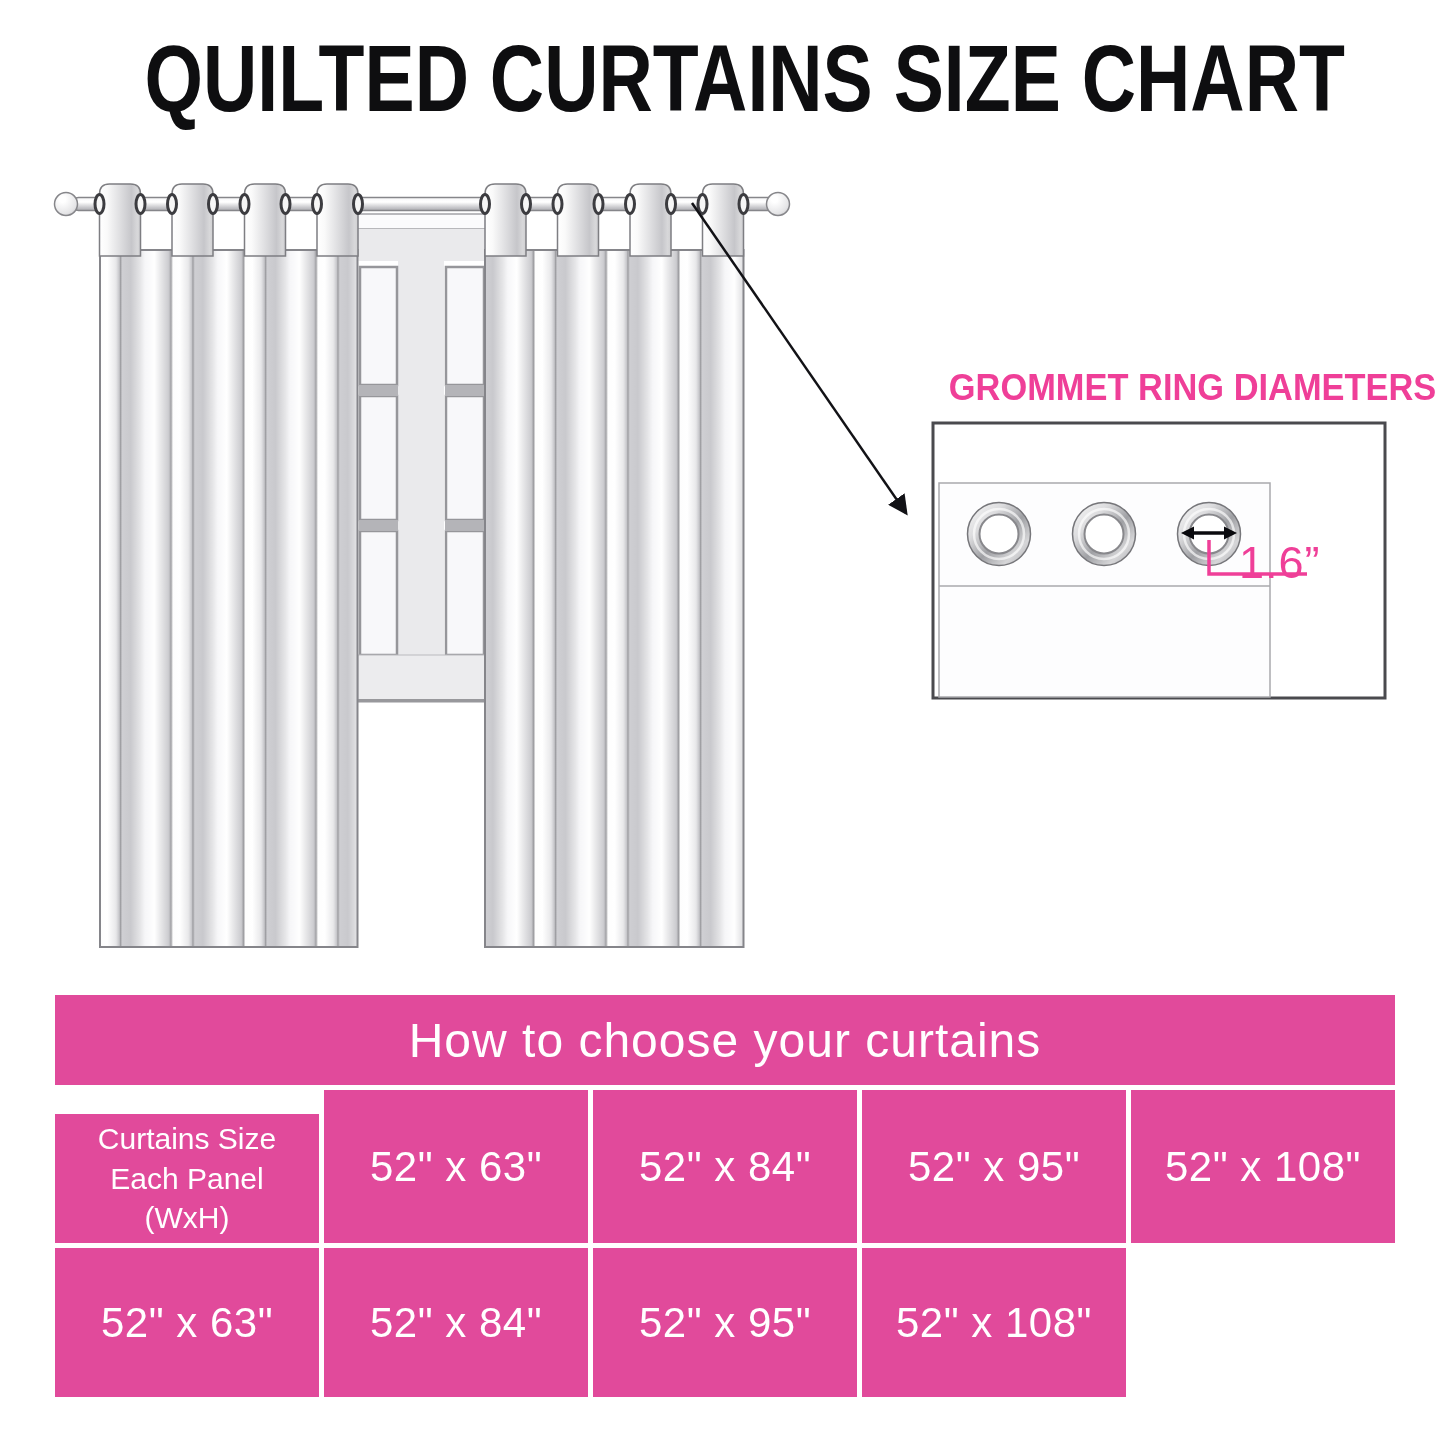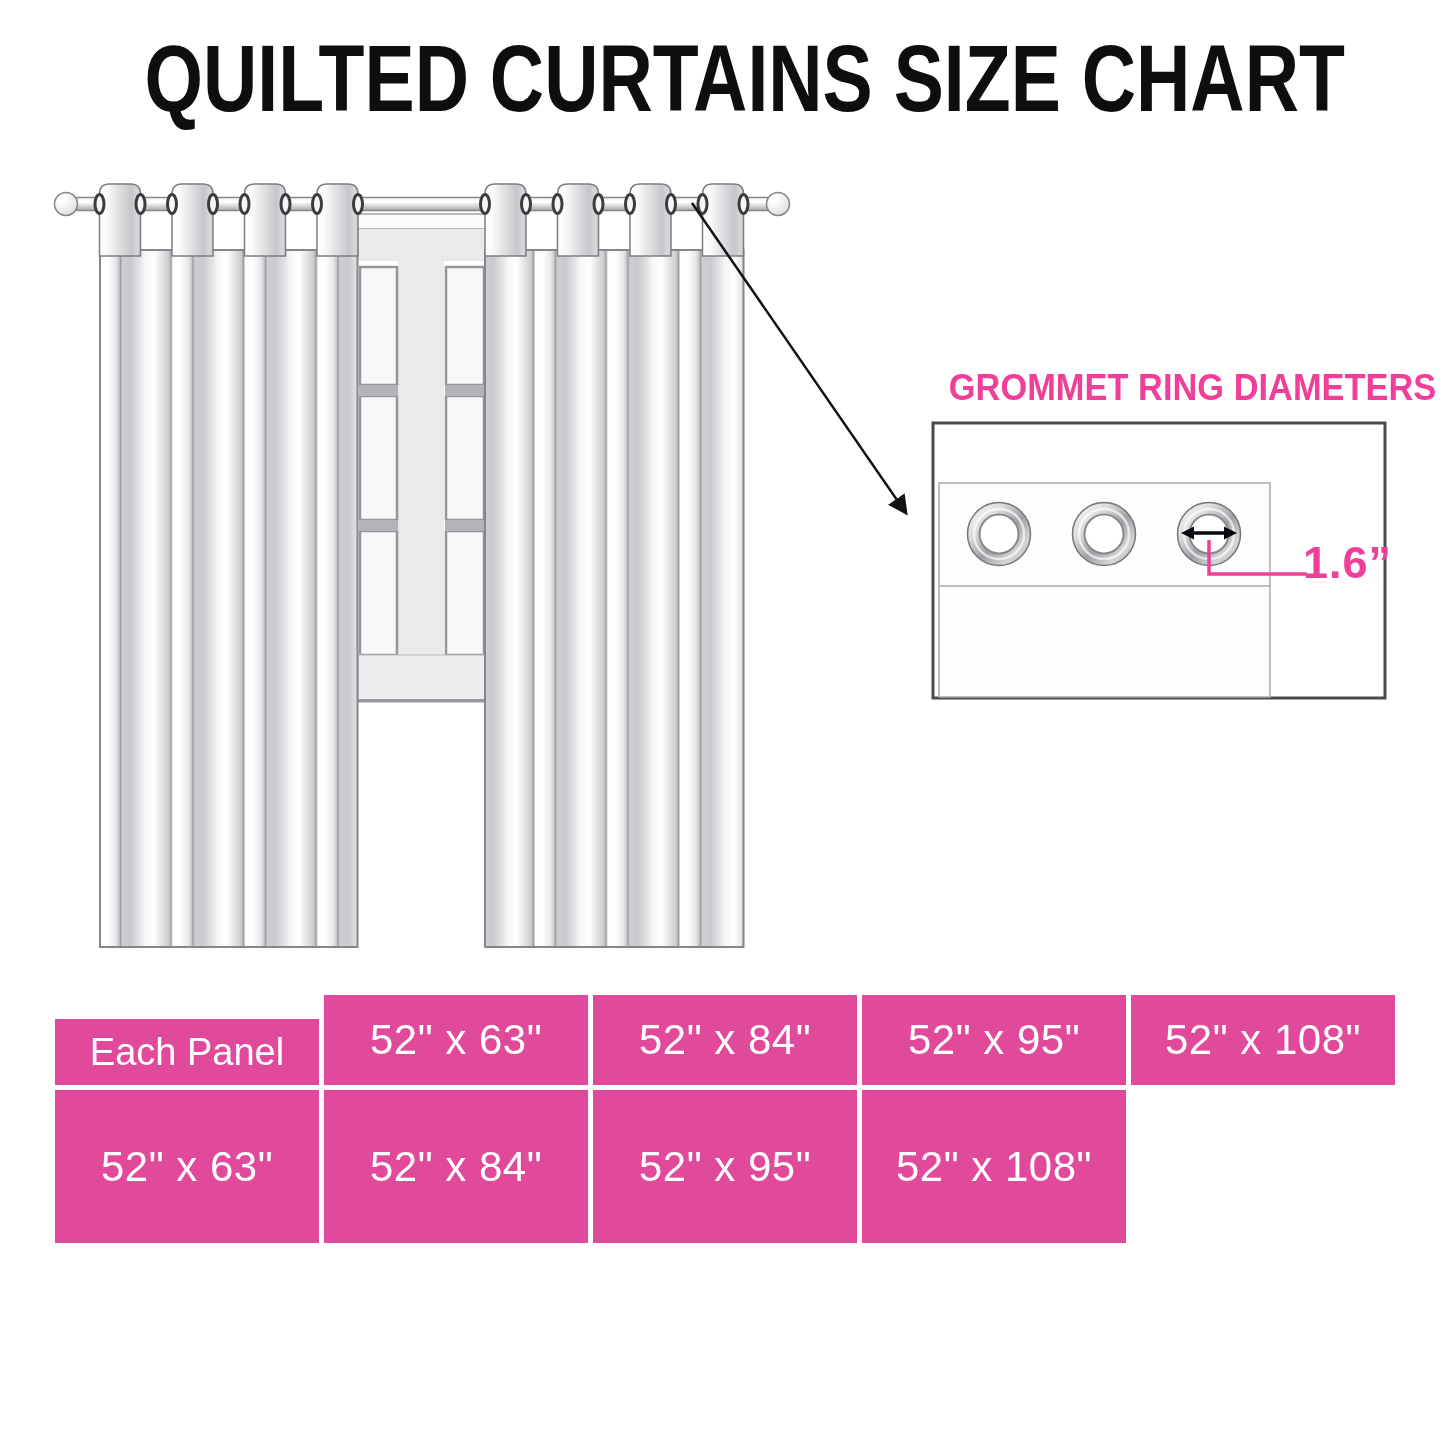--- a/index.html
+++ b/index.html
@@ -16,35 +16,35 @@
   }
   
   .illustration-svg{position:absolute;left:0;top:130px;width:1445px;height:870px;}
   .grommet-heading{
     position:absolute;left:933px;top:368px;width:452px;
     color:#ef3f98;font-size:37px;font-weight:bold;text-align:center;
     letter-spacing:0px;line-height:1.1;white-space:nowrap;
     transform:scaleX(0.93);transform-origin:50% 50%;
   }
   .dim-label{
-    position:absolute;left:1303px;top:540px;
-    color:#ef3f98;font-size:45px;font-weight:bold;line-height:1;letter-spacing:1px;
+    position:absolute;left:1239px;top:540px;
+    color:#ef3f98;font-size:45px;font-weight:normal;line-height:1;letter-spacing:1px;
   }
   
   .size-table{
     position:absolute;left:55px;top:995px;width:1340px;height:402px;
     display:grid;grid-template-columns:repeat(5,1fr);grid-template-rows:90px 153px 1fr;
     gap:5px;background:#ffffff;
   }
   .cell{
     background:#e14a9b;color:#ffffff;
     display:flex;align-items:center;justify-content:center;text-align:center;
   }
   .cell.table-title{grid-column:1 / -1;font-size:48px;letter-spacing:1px;}
-  .cell.row-label{font-size:38px;line-height:1.32;white-space:pre-line;padding:0 6px;margin-top:24px;}
+  .cell.row-label{font-size:30px;line-height:1.32;white-space:pre-line;padding:0 6px;margin-top:24px;}
   .cell.value{font-size:42px;letter-spacing:0.5px;}
 </style>
 </head>
 <body>
 
 <div class="canvas">
 
   <h1 class="main-title">QUILTED CURTAINS SIZE CHART</h1>
 
   <svg class="illustration-svg" viewBox="0 130 1445 870" xmlns="http://www.w3.org/2000/svg">
@@ -192,20 +192,21 @@
       </g>
 
       <polyline points="1209,540 1209,574 1307,574" fill="none" stroke="#ef3f98" stroke-width="3.5"></polyline>
     </g>
   </svg>
 
   <div class="grommet-heading">GROMMET RING DIAMETERS</div>
   <div class="dim-label">1.6”</div>
 
   <div class="size-table">
+    <div class="cell table-title">How to choose your curtains</div>
 
     <div class="cell row-label">Curtains Size
 Each Panel
 (WxH)</div>
     <div class="cell value">52" x 63"</div>
     <div class="cell value">52" x 84"</div>
     <div class="cell value">52" x 95"</div>
     <div class="cell value">52" x 108"</div>
 
     <div class="cell value">52" x 63"</div>

